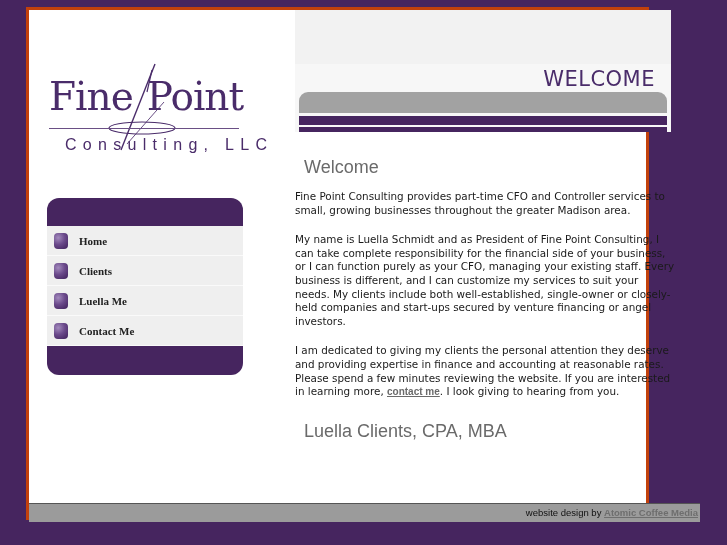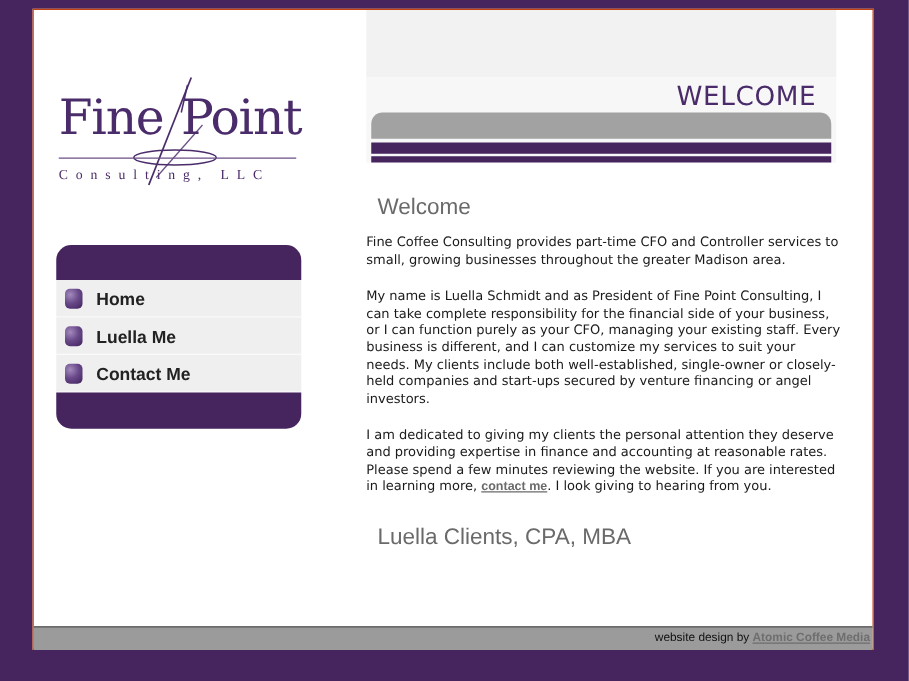--- a/index.html
+++ b/index.html
@@ -1,51 +1,51 @@
 <!DOCTYPE html>
 <html><head>
 <meta charset="utf-8">
 <style>
   html, body { margin:0; padding:0; }
   body {
     width:727px; height:545px; background:#46255f; position:relative; overflow:hidden;
     font-family:"DejaVu Sans", sans-serif;
   }
   .page {
-    position:absolute; left:26px; top:7px; width:673px; height:513px;
-    background:#ffffff; border:1px solid #c2410c; box-sizing:border-box;
+    position:absolute; left:26px; top:7px; width:623px; height:513px;
+    background:#ffffff; border:3px solid #c2410c; box-sizing:border-box;
   }
   
   .logo { position:absolute; left:20px; top:52px; width:200px; height:100px; }
   .logo-main {
     position:absolute; left:0; top:12px; font-family:"DejaVu Serif", serif;
     font-size:39px; color:#4a2c6a; letter-spacing:-1px; white-space:nowrap;
   }
   .logo-main .w2 { margin-left:14px; }
   .logo-sub {
-    position:absolute; left:0px; top:74px; font-family:Liberation Serif, serif;
-    font-size:11px; letter-spacing:6.3px; color:#4a2c6a; white-space:nowrap;
+    position:absolute; left:16px; top:74px; font-family:Liberation Sans, sans-serif;
+    font-size:16px; letter-spacing:6.3px; color:#4a2c6a; white-space:nowrap;
   }
   .logo-line { position:absolute; left:0; top:66px; width:190px; height:1px; background:#6a4f85; }
   .logo-svg { position:absolute; left:0; top:0; }
 
   
   .nav { position:absolute; left:18px; top:188px; width:196px; height:208px; }
   .nav-top { height:28px; background:#46255f; border-radius:12px 12px 0 0; }
   .nav-bottom { height:29px; background:#46255f; border-radius:0 0 12px 12px; }
   .nav-item {
     height:29px; background:#efefef; border-bottom:1px solid #fafafa;
     display:flex; align-items:center; cursor:pointer;
   }
   .nav-bullet {
     width:14px; height:16px; margin-left:7px; border-radius:4px;
     background:radial-gradient(circle at 30% 30%, #a38bbd 0%, #6b4a8b 45%, #3e1f5a 100%);
   }
   .nav-label {
-    margin-left:11px; font-family:Liberation Sans, sans-serif; font-size:14px;
+    margin-left:11px; font-family:Liberation Serif, serif; font-size:11px;
     font-weight:bold; color:#222;
   }
 
   
   .banner-top { position:absolute; left:266px; top:0; width:376px; height:54px; background:#f2f2f2; }
   .banner-mid { position:absolute; left:266px; top:54px; width:376px; height:68px; background:#f7f7f7; }
   .banner-welcome {
     position:absolute; right:16px; top:3px; font-family:"DejaVu Sans", sans-serif;
     font-size:21px; color:#4a2c6a; letter-spacing:0.5px;
   }
@@ -104,40 +104,44 @@
   </div>
 
   <div class="nav">
     <div class="nav-top"></div>
     <div class="nav-item">
       <span class="nav-bullet"></span>
       <span class="nav-label">Home</span>
     </div>
     <div class="nav-item">
       <span class="nav-bullet"></span>
+      <span class="nav-label">Clients</span>
+    </div>
+    <div class="nav-item">
+      <span class="nav-bullet"></span>
       <span class="nav-label">Luella Me</span>
     </div>
     <div class="nav-item">
       <span class="nav-bullet"></span>
       <span class="nav-label">Contact Me</span>
     </div>
     <div class="nav-bottom"></div>
   </div>
 
   <div class="banner-top"></div>
   <div class="banner-mid">
     <div class="banner-welcome">WELCOME</div>
     <div class="banner-grey"></div>
     <div class="banner-bar1"></div>
     <div class="banner-bar2"></div>
   </div>
 
   <div class="content">
     <h2 class="heading">Welcome</h2>
-    <p class="para">Fine Coffee Consulting provides part-time CFO and Controller services to small, growing businesses throughout the greater Madison area.</p>
+    <p class="para">Fine Point Consulting provides part-time CFO and Controller services to small, growing businesses throughout the greater Madison area.</p>
     <p class="para">My name is Luella Schmidt and as President of Fine Point Consulting, I can take complete responsibility for the financial side of your business, or I can function purely as your CFO, managing your existing staff. Every business is different, and I can customize my services to suit your needs. My clients include both well-established, single-owner or closely-held companies and start-ups secured by venture financing or angel investors.</p>
     <p class="para"><span>I am dedicated to giving my clients the personal attention they deserve and providing expertise in finance and accounting at reasonable rates. Please spend a few minutes reviewing the website. If you are interested in learning more, </span><a class="link" href="#">contact me</a><span>. I look giving to hearing from you.</span></p>
     <div class="signature">Luella Clients, CPA, MBA</div>
   </div>
 
   <div class="footer">
     <div class="footer-text"><span>website design by </span><a class="footer-link" href="#">Atomic Coffee Media</a></div>
   </div>
 </div>
 

